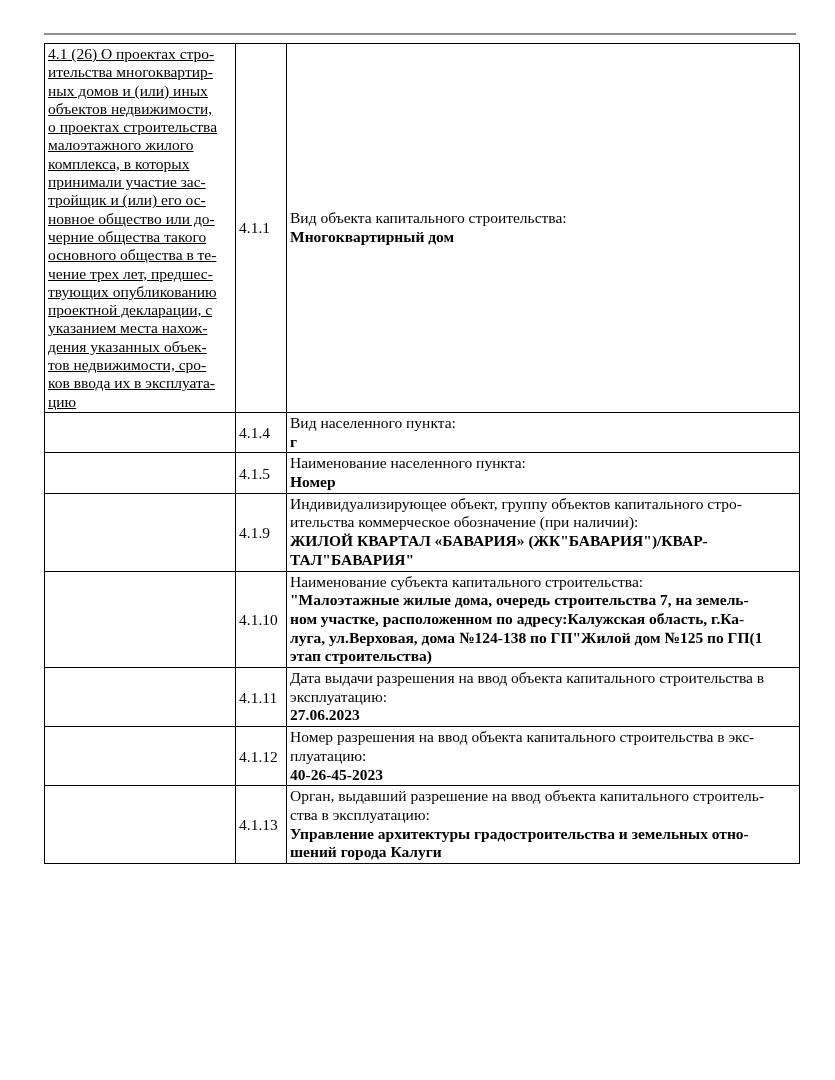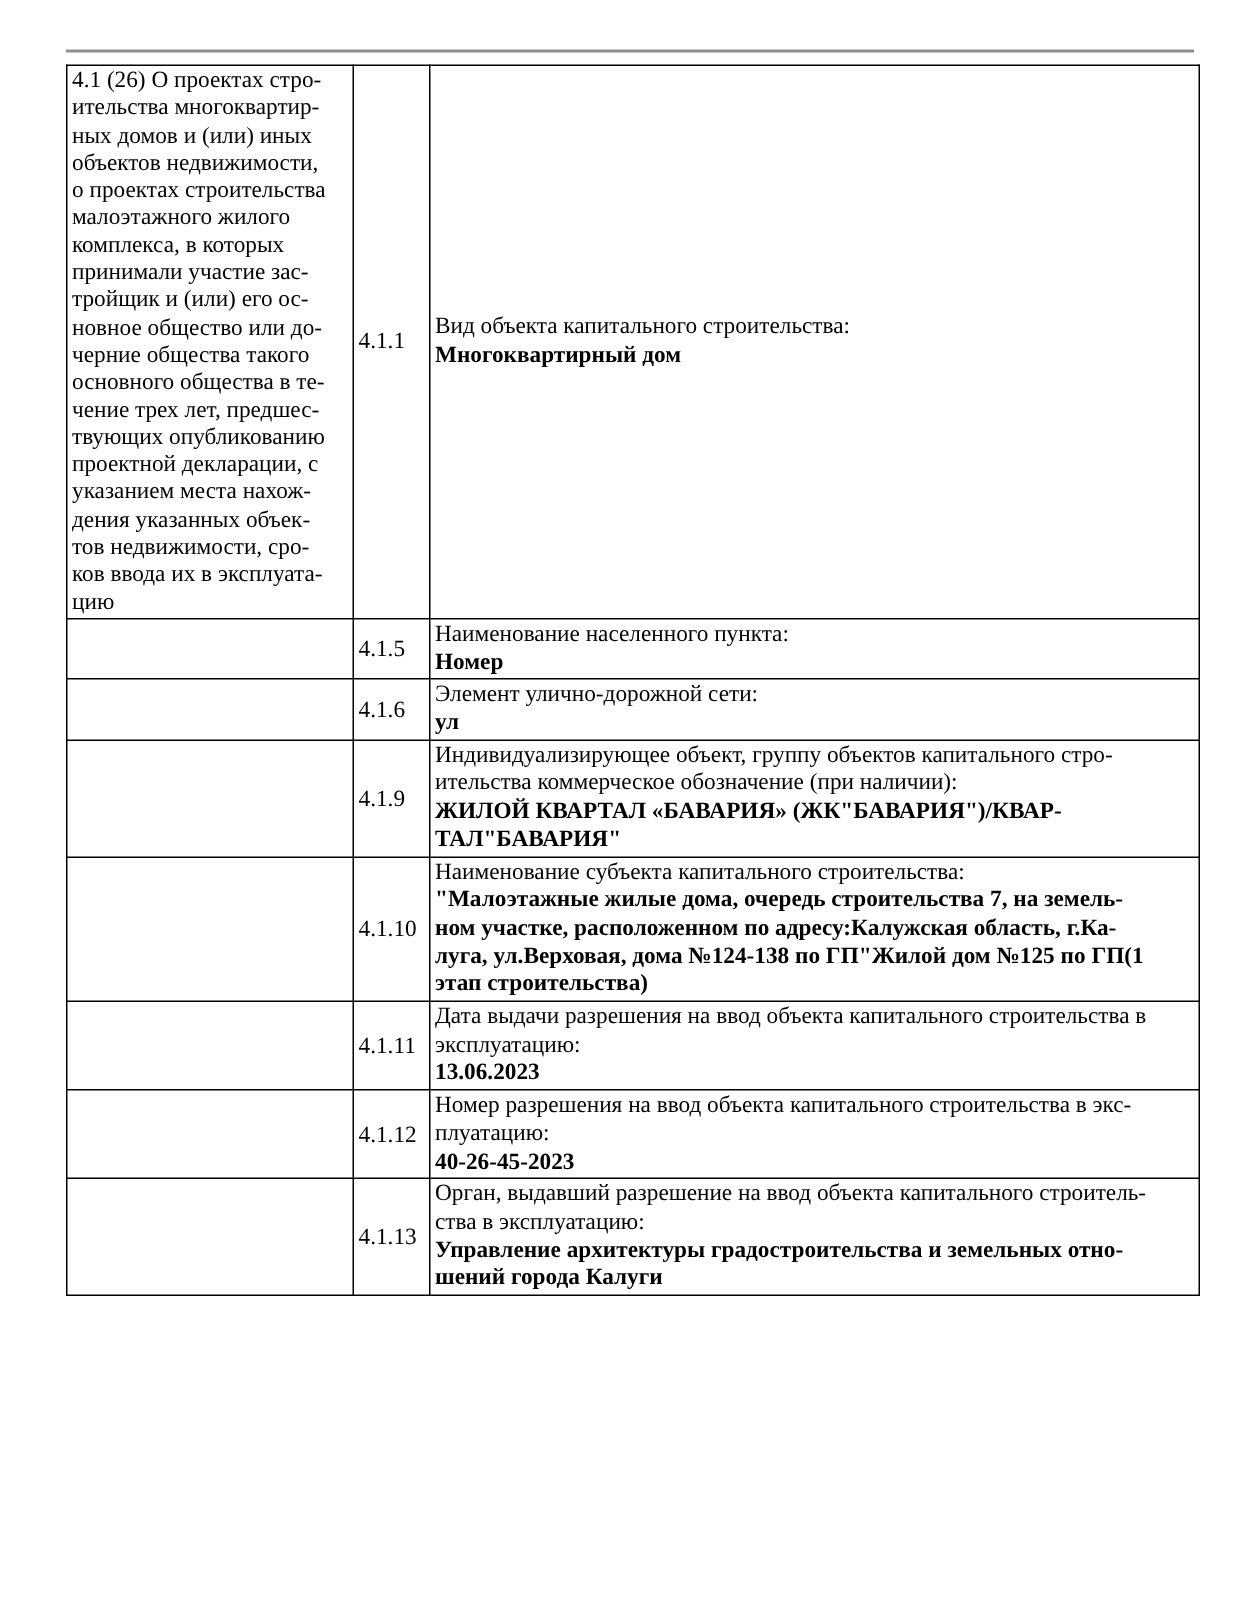--- a/index.html
+++ b/index.html
@@ -32,21 +32,21 @@
     width: 752px;
     border-collapse: collapse;
     table-layout: fixed;
   }
   table.decl td {
     border: 1.5px solid #000000;
     padding: 1px 3px;
     vertical-align: middle;
     font-size: 15.5px;
   }
-  td.c1 { width: 184px; vertical-align: top; }
+  td.c1 { width: 184px; vertical-align: top; text-decoration: underline; }
   td.c2 { width: 44px;  padding-left: 4px; }
   td.c3 { width: 506px; }
   .desc {
     white-space: pre-line;
     line-height: 18.3px;
     font-size: 15.5px;
   }
   .rownum {
     font-size: 15.5px;
     line-height: 19px;
@@ -98,46 +98,46 @@
       <div class="rownum">4.1.1</div>
     </td>
     <td class="c3">
       <div class="label">Вид объекта капитального строительства:</div>
       <div class="val"><span class="pre"></span><span class="bold">Многоквартирный дом</span></div>
     </td>
   </tr>
 
 
 
+  <tr>
+    <td class="c1">
+      <div class="desc"></div>
+    </td>
+    <td class="c2">
+      <div class="rownum">4.1.4</div>
+    </td>
+    <td class="c3">
+      <div class="label">Вид населенного пункта:</div>
+      <div class="val"><span class="pre"></span><span class="bold">г</span></div>
+    </td>
+  </tr>
 
   <tr>
     <td class="c1">
       <div class="desc"></div>
     </td>
     <td class="c2">
       <div class="rownum">4.1.5</div>
     </td>
     <td class="c3">
       <div class="label">Наименование населенного пункта:</div>
       <div class="val"><span class="pre"></span><span class="bold">Номер</span></div>
     </td>
   </tr>
 
-  <tr>
-    <td class="c1">
-      <div class="desc"></div>
-    </td>
-    <td class="c2">
-      <div class="rownum">4.1.6</div>
-    </td>
-    <td class="c3">
-      <div class="label">Элемент улично-дорожной сети:</div>
-      <div class="val"><span class="pre"></span><span class="bold">ул</span></div>
-    </td>
-  </tr>
 
 
 
   <tr>
     <td class="c1">
       <div class="desc"></div>
     </td>
     <td class="c2">
       <div class="rownum">4.1.9</div>
     </td>
@@ -168,21 +168,21 @@
   <tr>
     <td class="c1">
       <div class="desc"></div>
     </td>
     <td class="c2">
       <div class="rownum">4.1.11</div>
     </td>
     <td class="c3">
       <div class="label">Дата выдачи разрешения на ввод объекта капитального строительства в
 эксплуатацию:</div>
-      <div class="val"><span class="pre"></span><span class="bold">13.06.2023</span></div>
+      <div class="val"><span class="pre"></span><span class="bold">27.06.2023</span></div>
     </td>
   </tr>
 
   <tr>
     <td class="c1">
       <div class="desc"></div>
     </td>
     <td class="c2">
       <div class="rownum">4.1.12</div>
     </td>

